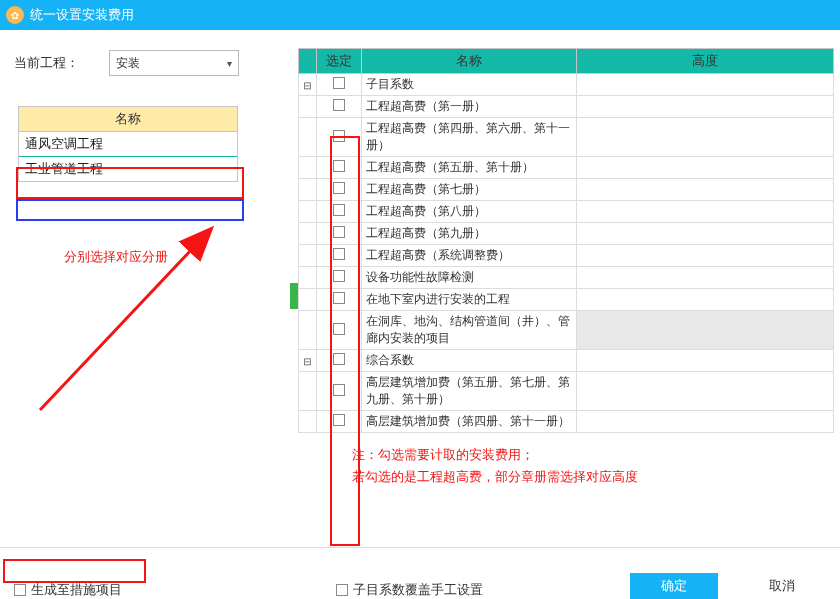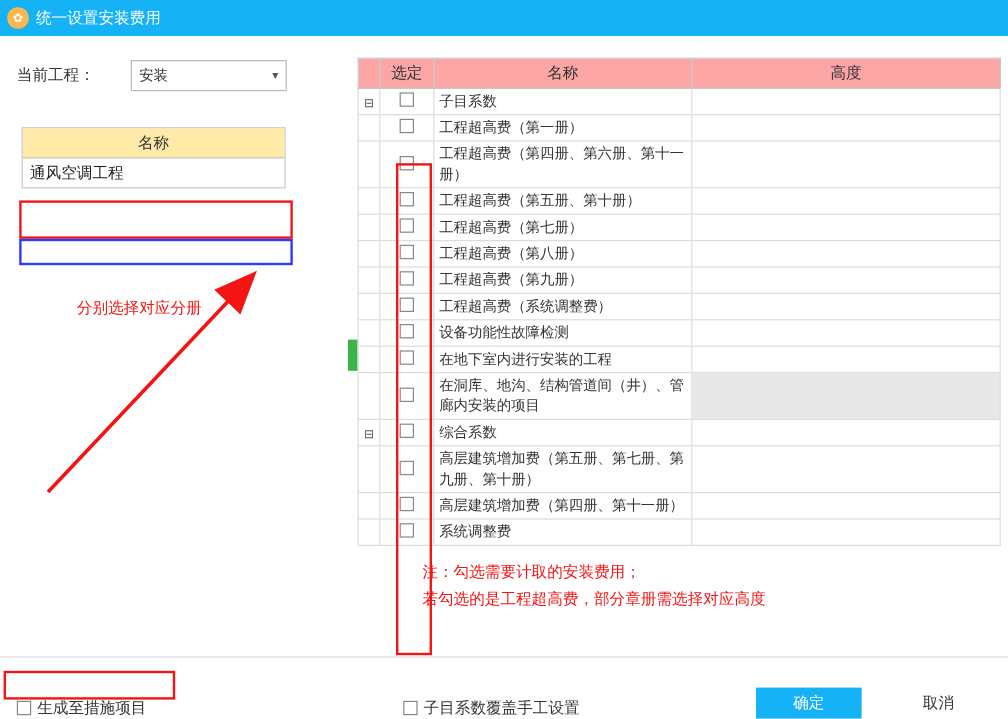--- a/index.html
+++ b/index.html
@@ -93,21 +93,21 @@
     left: 298px; top: 18px;
     width: 536px;
   }
 
   .tbl {
     width: 100%;
     border-collapse: collapse;
     table-layout: fixed;
   }
   .tbl th {
-    background: #fca5a5;
+    background: #14b8a6;
     font-weight: normal;
     border: 1px solid #c6c6c6;
     padding: 3px 4px;
     font-size: 13px;
   }
   .tbl td {
     border: 1px solid #dcdcdc;
     padding: 2px 4px;
     font-size: 12px;
     vertical-align: middle;
@@ -178,20 +178,21 @@
       <span class="label">当前工程：</span>
       <div class="select">
         <span>安装</span>
         <span class="caret">▾</span>
       </div>
     </div>
 
     <div class="left-table">
       <div class="lt-head">名称</div>
       <div class="lt-row">通风空调工程</div>
+      <div class="lt-row">工业管道工程</div>
     </div>
   </div>
 
   <div class="green-mark"></div>
 
   <div class="right-pane">
     <table class="tbl">
       <colgroup>
         <col style="width:18px">
           <col style="width:45px">
@@ -284,26 +285,20 @@
             <td class="col-sel"><span class="chk"></span></td>
             <td class="col-name">高层建筑增加费（第五册、第七册、第九册、第十册）</td>
             <td class="col-h"></td>
           </tr>
           <tr>
             <td class="col-tree"></td>
             <td class="col-sel"><span class="chk"></span></td>
             <td class="col-name">高层建筑增加费（第四册、第十一册）</td>
             <td class="col-h"></td>
           </tr>
-          <tr>
-            <td class="col-tree"></td>
-            <td class="col-sel"><span class="chk"></span></td>
-            <td class="col-name">系统调整费</td>
-            <td class="col-h"></td>
-          </tr>
         </tbody>
     </table>
 
     <div class="note">
       <span>注：勾选需要计取的安装费用；</span><br>
       <span>若勾选的是工程超高费，部分章册需选择对应高度</span>
     </div>
   </div>
 
   <div class="hl-red" id="hl-r1" style="left: 16px; top: 137px; width: 228px; height: 32px;"></div>

